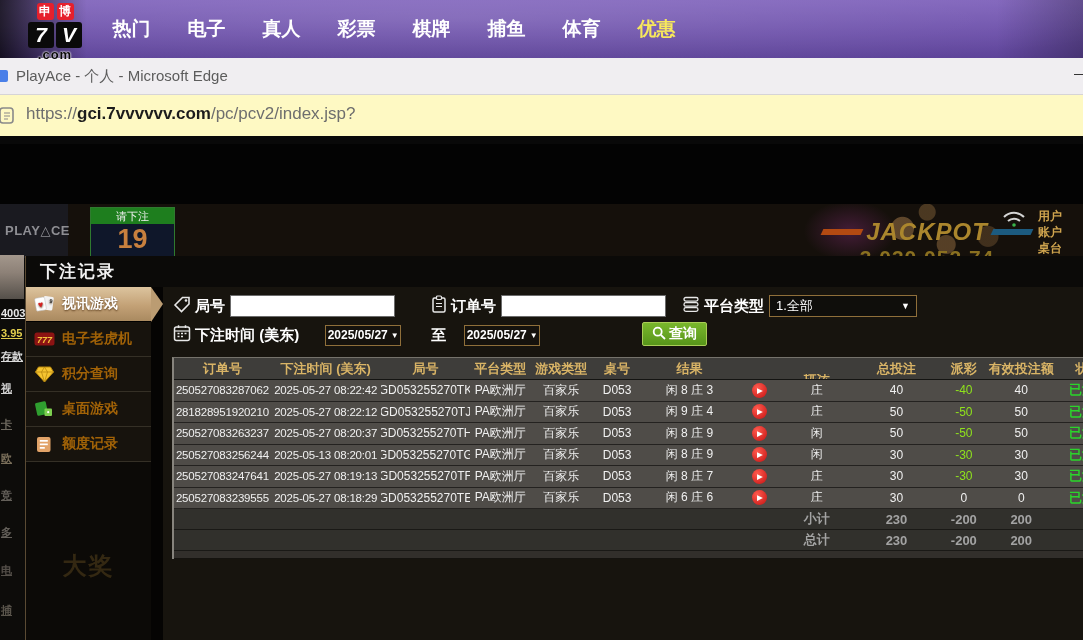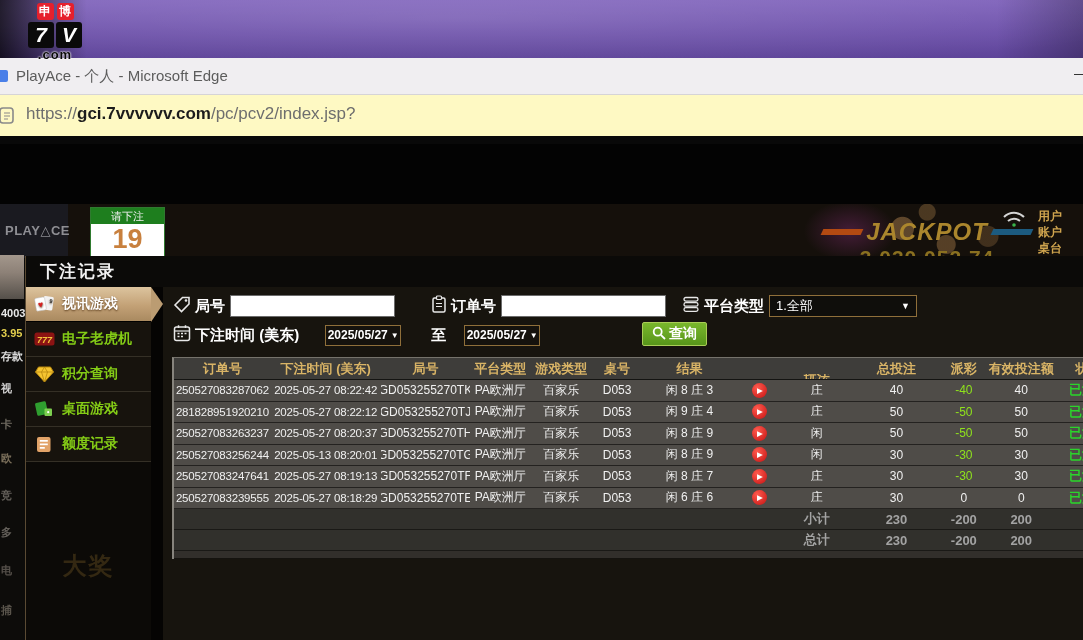--- a/index.html
+++ b/index.html
@@ -42,46 +42,46 @@
   .playace-label { position:absolute; left:5px; top:19px; color:#8e8e93; font-size:13px; font-weight:bold; letter-spacing:.5px; }
   .strip-stripes { position:absolute; left:625px; top:0; width:140px; height:100%; opacity:.55;
     background:repeating-linear-gradient(90deg,#2e2godown 0, #2e281e 0 6px, #0b0906 6px 15px); }
   .strip-blobs { position:absolute; left:855px; top:0; width:190px; height:100%;
     background:radial-gradient(circle 11px at 25% 45%, rgba(155,115,70,.55) 0 11px, transparent 12px),
                radial-gradient(circle 9px at 48% 75%, rgba(150,110,65,.5) 0 9px, transparent 10px),
                radial-gradient(circle 8px at 38% 15%, rgba(140,105,60,.45) 0 8px, transparent 9px),
                radial-gradient(circle 10px at 70% 60%, rgba(130,95,55,.4) 0 10px, transparent 11px); }
   .strip-glow { position:absolute; left:790px; top:0; width:120px; height:100%;
     background:radial-gradient(ellipse 55% 80% at 50% 50%, rgba(190,60,170,.28), transparent 70%); }
-  .bet-box { position:absolute; left:90px; top:3px; width:75px; height:50px; border:1px solid #2f7a2f; background:#ffffff; }
+  .bet-box { position:absolute; left:90px; top:3px; width:85px; height:50px; border:1px solid #2f7a2f; background:#0f172a; }
   .bet-box-head { height:16px; background:#1e7e1e; color:#efefef; font-size:11px; text-align:center; line-height:16px; }
   .bet-box-num { color:#c8803e; font-size:27px; font-weight:bold; text-align:center; line-height:31px; }
   .jackpot-wrap { position:absolute; left:822px; top:14px; width:210px; }
   .jackpot-row { display:flex; align-items:center; justify-content:center; gap:4px; }
   .jackpot-bar-l { width:42px; height:6px; background:#b34a12; transform:skewX(-25deg); }
   .jackpot-bar-r { width:42px; height:6px; background:#1c5b80; transform:skewX(-25deg); }
   .jackpot-label { font-style:italic; font-weight:800; font-size:24px; color:#ab862d; letter-spacing:1px; }
   .jackpot-value { font-weight:800; font-size:21px; color:#8a7020; text-align:center; letter-spacing:1px; margin-top:0px; }
   .wifi-icon { position:absolute; left:1000px; top:4px; }
   .banner-right-labels { position:absolute; left:1038px; top:4px; width:60px; }
   .br-label { color:#cfa44e; font-size:12px; font-weight:bold; line-height:16px; white-space:nowrap; }
 
   
   .left-fragments { position:absolute; left:0; top:111px; bottom:0; width:25px; }
   .avatar { position:absolute; left:0; top:0; width:24px; height:44px;
     background:linear-gradient(180deg,#a3978c 0%,#8d8177 40%,#55504a 100%); }
-  .frag { position:absolute; left:1px; font-size:11px; font-weight:bold; white-space:nowrap; }
+  .frag { position:absolute; left:1px; font-size:11px; font-weight:bold; white-space:nowrap;text-decoration:underline; }
 
   
   .modal { position:absolute; left:25px; top:112px; right:0; bottom:0; background:#050403; border-left:1px solid #5a4a33; }
   .modal-title { height:31px; background:#0b0a08; color:#f2f2f2; font-size:17px; font-weight:bold; line-height:31px; padding-left:14px; letter-spacing:2px; }
   .modal-body { position:absolute; top:31px; left:0; right:0; bottom:0; display:flex; }
   .sidebar { width:125px; display:flex; flex-direction:column; background:#0b0906; }
   .side-item { position:relative; height:35px; border-bottom:1px solid #353026; background:#17130d;
-    display:flex; align-items:center; gap:7px; padding-left:7px; color:#84cc16; font-size:14px; font-weight:bold; cursor:pointer; }
+    display:flex; align-items:center; gap:7px; padding-left:7px; color:#a16207; font-size:14px; font-weight:bold; cursor:pointer; }
   .side-item.active { background:linear-gradient(180deg,#dcc49e 0%,#c3a176 55%,#a98a60 100%); color:#fff;
     text-shadow:0 1px 2px rgba(80,50,20,.9); border-bottom-color:#000; z-index:3; }
   .side-item.active::after { content:""; position:absolute; right:-12px; top:0;
     border-top:17px solid transparent; border-bottom:18px solid transparent; border-left:12px solid #bb9c72; }
   .side-icon { width:22px; display:flex; justify-content:center; }
   .sidebar-rest { flex:1; background:#0c0a07; text-align:center; }
   .sidebar-ghost { margin-top:88px; color:rgba(195,150,60,.22); font-size:24px; font-weight:bold; letter-spacing:2px; }
 
   .content { flex:1; position:relative; background:#17140e; margin-left:12px; overflow:hidden; }
   .filter-row { position:absolute; display:flex; align-items:center; }
@@ -132,20 +132,30 @@
       <div class="logo-badges" data-name="logo-badges">
         <span data-name="logo-badge-left">申</span>
         <span data-name="logo-badge-right">博</span>
       </div>
       <div class="logo-7v" data-name="logo-letters">
         <span data-name="logo-letter-7">7</span>
         <span data-name="logo-letter-v">V</span>
       </div>
       <div class="logo-com" data-name="logo-suffix">.com</div>
     </div>
+    <nav class="nav-items" data-name="main-nav">
+        <div class="nav-item" data-name="nav-item-1">热门</div>
+        <div class="nav-item" data-name="nav-item-2">电子</div>
+        <div class="nav-item" data-name="nav-item-3">真人</div>
+        <div class="nav-item" data-name="nav-item-4">彩票</div>
+        <div class="nav-item" data-name="nav-item-5">棋牌</div>
+        <div class="nav-item" data-name="nav-item-6">捕鱼</div>
+        <div class="nav-item" data-name="nav-item-7">体育</div>
+        <div class="nav-item active" data-name="nav-item-8">优惠</div>
+      </nav>
   </header>
 
   <div class="titlebar" data-name="browser-titlebar">
     <span class="titlebar-icon" data-name="window-app-icon"></span>
     <span class="titlebar-text" data-name="window-title">PlayAce - 个人 - Microsoft Edge</span>
     <span class="minimize-btn" data-name="minimize-button">—</span>
   </div>
 
   <div class="urlbar" data-name="browser-urlbar">
     <span class="url-icon" data-name="site-info-icon">

